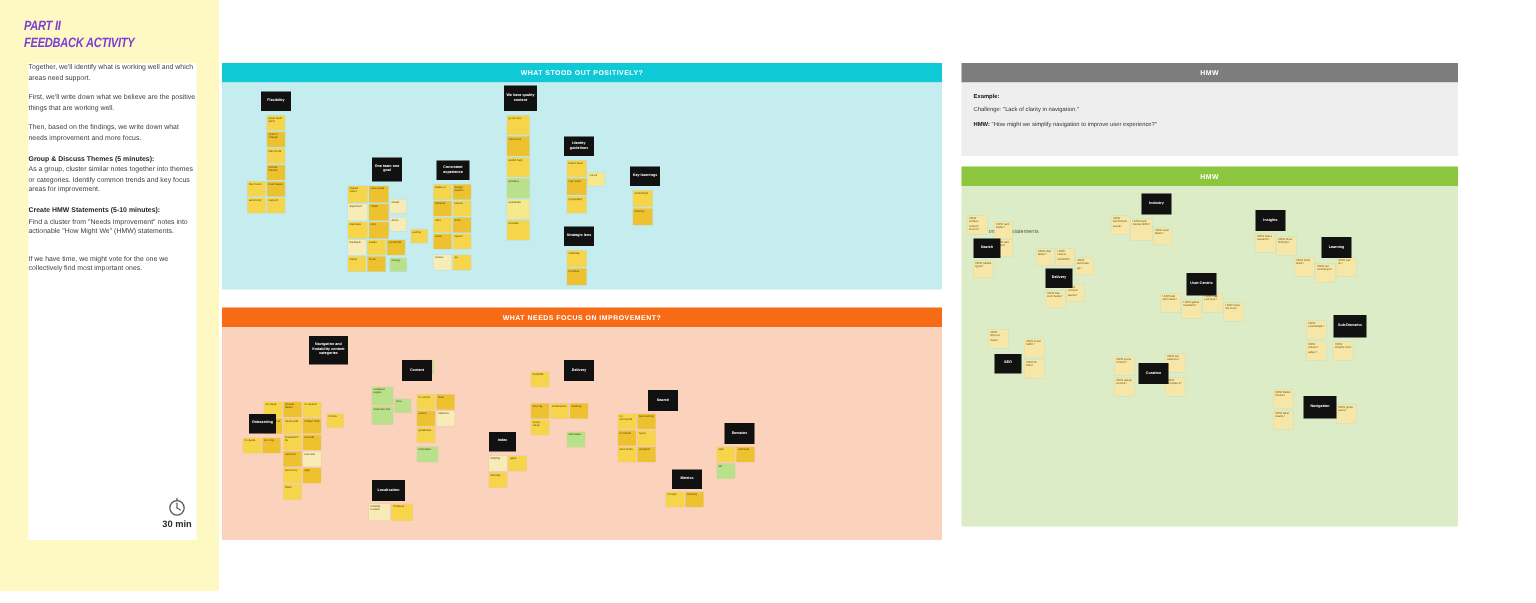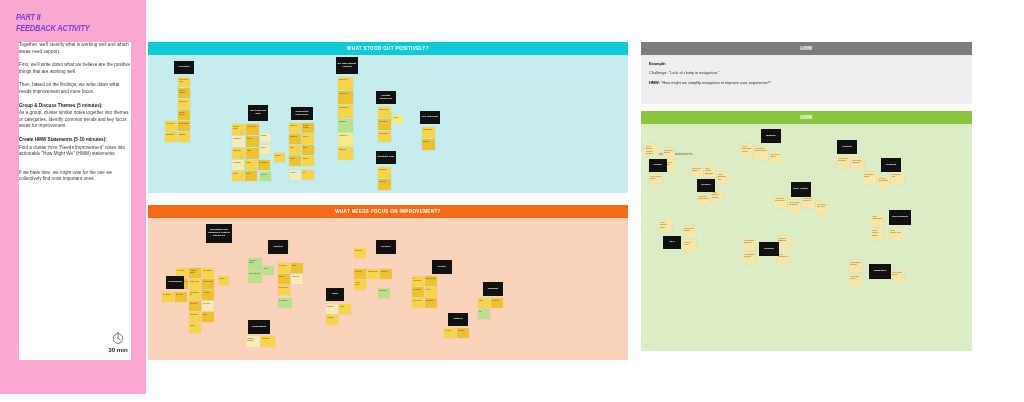--- a/index.html
+++ b/index.html
@@ -6,21 +6,21 @@
   body{
     width:1024px;height:402px;
     background:#ffffff;
     font-family:"Liberation Sans", sans-serif;
     overflow:hidden;
     position:relative;
   }
   .board{position:absolute;}
 
   
-  #left-col{left:0;top:0;width:146px;height:394px;background:#f9a8d4;}
+  #left-col{left:0;top:0;width:146px;height:394px;background:#fef9c3;}
   #deck-title{position:absolute;left:16px;top:12px;width:120px;}
   #deck-title .t-line{
     font-family:"Liberation Sans Narrow","Liberation Sans",sans-serif;
     font-style:italic;font-weight:bold;
     color:#7b3fd4;
     font-size:9px;letter-spacing:-0.2px;line-height:11px;
     transform:scaleX(0.82);transform-origin:left center;
     white-space:nowrap;
   }
   #instructions-card{

